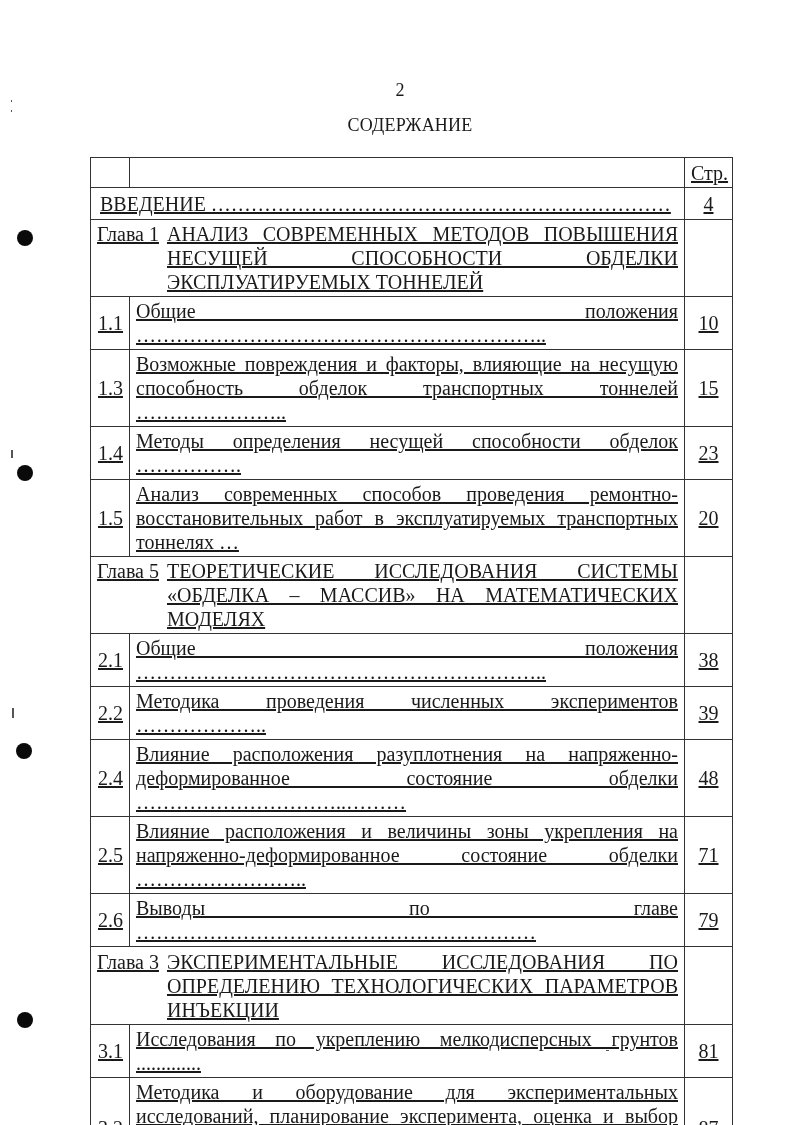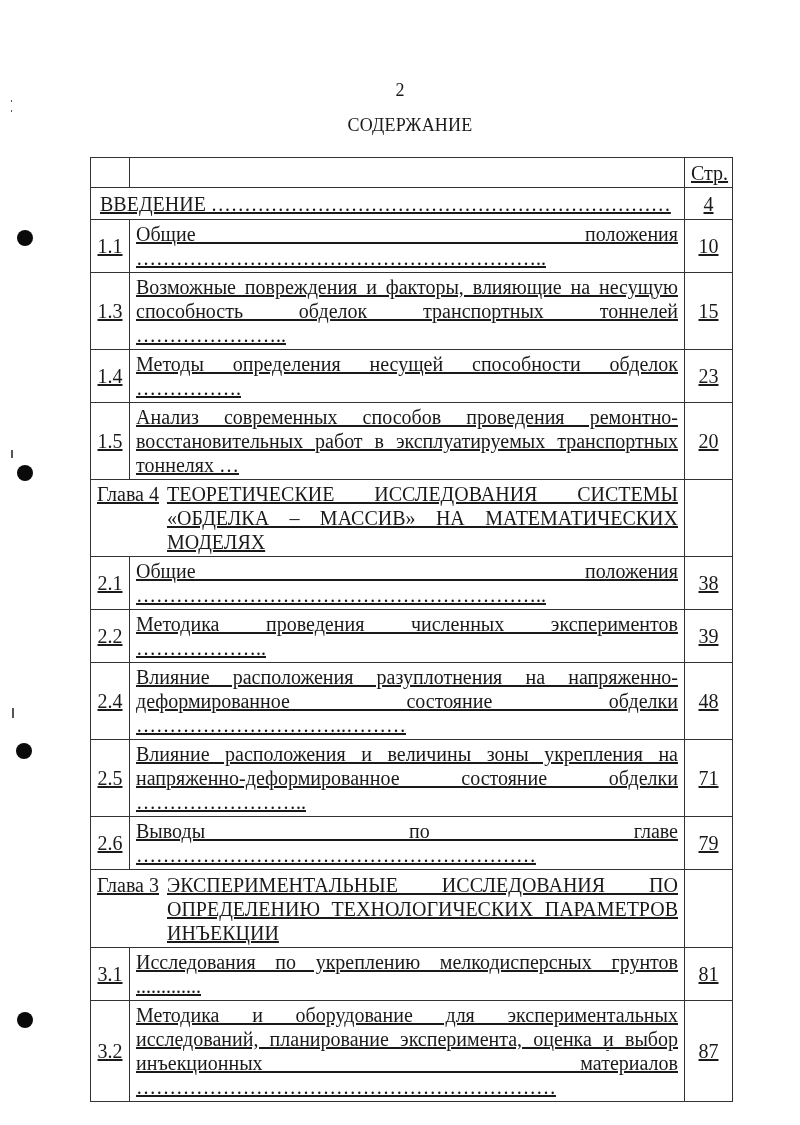--- a/index.html
+++ b/index.html
@@ -55,21 +55,21 @@
     text-decoration: underline;
   }
   table.toc td {
     border: 1.5px solid #333;
     padding: 2px 6px;
     vertical-align: middle;
   }
   col.c-num { width: 39px; }
   col.c-page { width: 48px; }
   td.num {
-    text-align: center;
+    text-align: right;
     padding: 2px 0;
   }
   td.page {
     text-align: center;
     vertical-align: bottom;
     padding: 2px 0 4px 0;
   }
   td.title {
     text-align: justify;
   }
@@ -116,20 +116,29 @@
       <td class="num"></td>
       <td class="title"></td>
       <td class="page" style="vertical-align:middle;">Стр.</td>
     </tr>
 
     <tr style="height:32px;">
       <td colspan="2" class="title" style="padding-left:9px;">ВВЕДЕНИЕ ……………………………………………………………</td>
       <td class="page" style="vertical-align:middle;">4</td>
     </tr>
 
+    <tr style="height:75px;">
+      <td colspan="2" class="chapter">
+        <div class="chapter-wrap">
+          <span class="chapter-label">Глава 1</span>
+          <span class="chapter-text">АНАЛИЗ СОВРЕМЕННЫХ МЕТОДОВ ПОВЫШЕНИЯ НЕСУЩЕЙ СПОСОБНОСТИ ОБДЕЛКИ ЭКСПЛУАТИРУЕМЫХ ТОННЕЛЕЙ</span>
+        </div>
+      </td>
+      <td class="page"></td>
+    </tr>
     <tr style="height:31px;">
       <td class="num">1.1</td>
       <td class="title">Общие положения ……………………………………………………..</td>
       <td class="page" style="vertical-align:middle;">10</td>
     </tr>
     <tr style="height:53px;">
       <td class="num">1.3</td>
       <td class="title">Возможные повреждения и факторы, влияющие на несущую способность обделок транспортных тоннелей …………………..</td>
       <td class="page">15</td>
     </tr>
@@ -140,21 +149,21 @@
     </tr>
     <tr style="height:53px;">
       <td class="num">1.5</td>
       <td class="title">Анализ современных способов проведения ремонтно-восстановительных работ в эксплуатируемых транспортных тоннелях …</td>
       <td class="page">20</td>
     </tr>
 
     <tr style="height:54px;">
       <td colspan="2" class="chapter">
         <div class="chapter-wrap">
-          <span class="chapter-label">Глава 4</span>
+          <span class="chapter-label">Глава 5</span>
           <span class="chapter-text">ТЕОРЕТИЧЕСКИЕ ИССЛЕДОВАНИЯ СИСТЕМЫ «ОБДЕЛКА – МАССИВ» НА МАТЕМАТИЧЕСКИХ МОДЕЛЯХ</span>
         </div>
       </td>
       <td class="page"></td>
     </tr>
     <tr style="height:30px;">
       <td class="num">2.1</td>
       <td class="title">Общие положения ……………………………………………………..</td>
       <td class="page" style="vertical-align:middle;">38</td>
     </tr>

